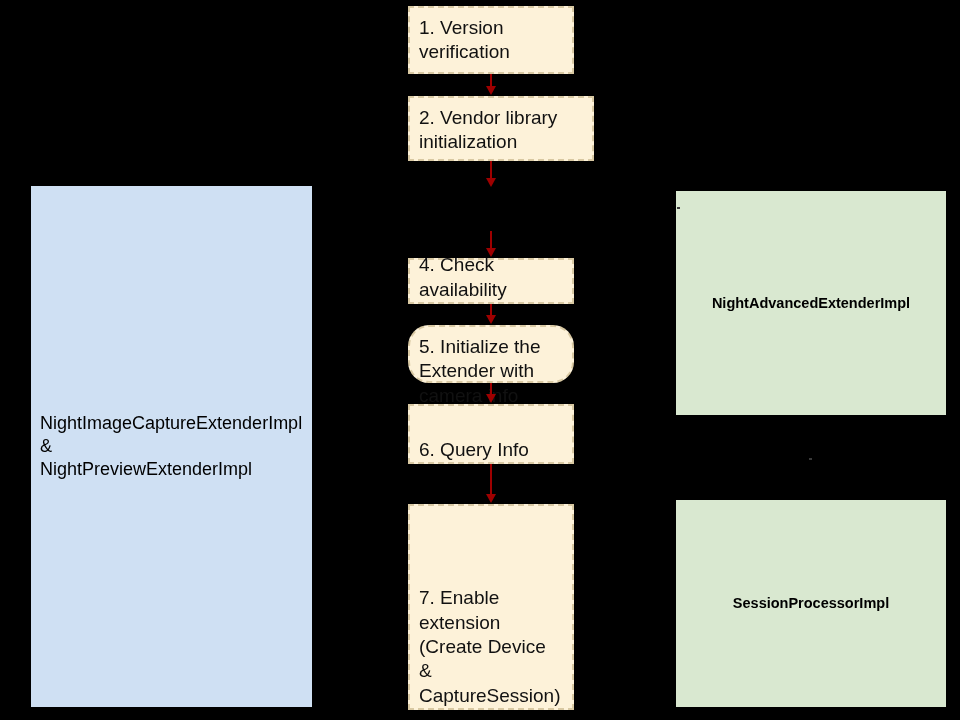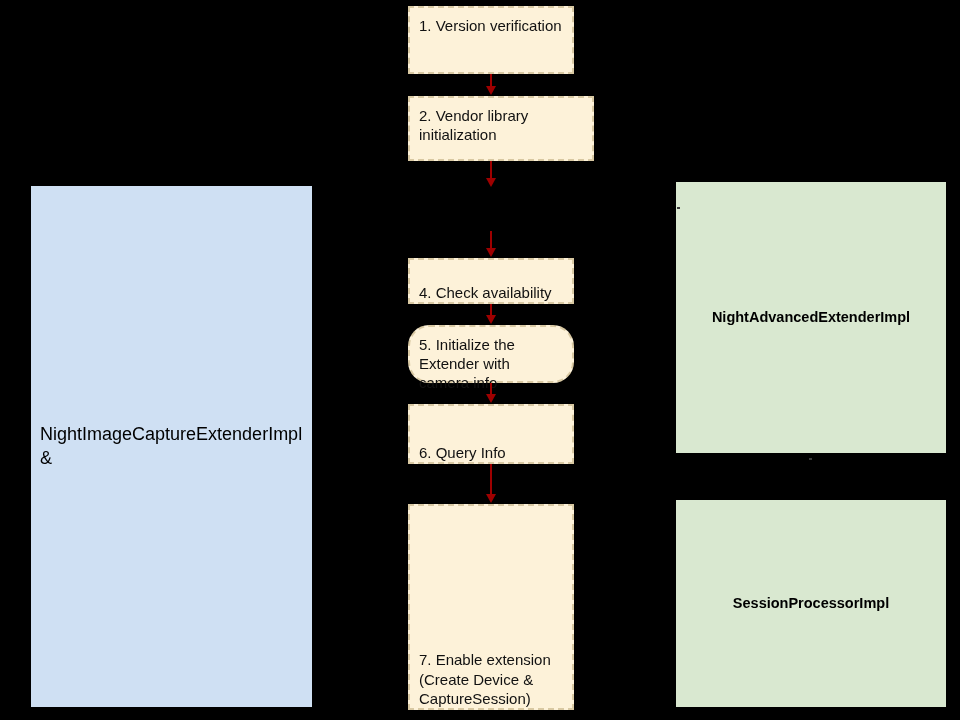--- a/index.html
+++ b/index.html
@@ -54,21 +54,21 @@
     font-size: 14.5px;
     font-weight: bold;
     text-align: center;
   }
 
   
   .step {
     background: #fdf2d9;
     border: 2px dashed #d9c9a3;
     padding: 8px 9px 0 9px;
-    font-size: 15px;
+    font-size: 19px;
     color: #111111;
     display: flex;
     align-items: flex-start;
   }
   .step.center-text { align-items: flex-end; padding-top: 4px; }
 
   .step-text { display: block; }
 
   
   .arrow {
@@ -98,20 +98,21 @@
 </style>
 </head>
 <body>
 
 <div id="diagram-canvas">
 
   <div class="node group-blue" style="left:31px; top:186px; width:281px; height:521px;">
     <div>
       <span>NightImageCaptureExtenderImpl</span><br>
       <span>&amp;</span><br>
+      <span>NightPreviewExtenderImpl</span>
     </div>
   </div>
 
   <div class="node step" style="left:408px; top:6px; width:166px; height:68px;">
     <span class="step-text">1. Version verification</span>
   </div>
 
   <div class="node step" style="left:408px; top:96px; width:186px; height:65px;">
     <span class="step-text">2. Vendor library initialization</span>
   </div>
@@ -133,21 +134,21 @@
     <span class="step-text">7. Enable extension (Create Device &amp; CaptureSession)</span>
   </div>
 
   <div class="arrow" style="left:490px; top:74px;  height:13px;"></div>
   <div class="arrow" style="left:490px; top:161px; height:18px;"></div>
   <div class="arrow" style="left:490px; top:231px; height:18px;"></div>
   <div class="arrow" style="left:490px; top:304px; height:12px;"></div>
   <div class="arrow" style="left:490px; top:383px; height:12px;"></div>
   <div class="arrow" style="left:490px; top:464px; height:31px;"></div>
 
-  <div class="node group-green" style="left:676px; top:182px; width:270px; height:271px;">
+  <div class="node group-green" style="left:676px; top:191px; width:270px; height:224px;">
     <span>NightAdvancedExtenderImpl</span>
   </div>
 
   <div class="node group-green" style="left:676px; top:500px; width:270px; height:207px;">
     <span>SessionProcessorImpl</span>
   </div>
 
   <div class="tick" style="left:677px; top:207px;"></div>
   <div class="tick" style="left:809px; top:458px;"></div>
 

